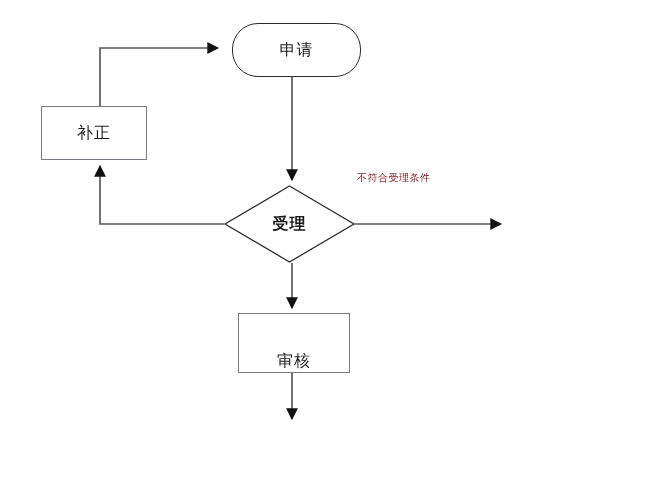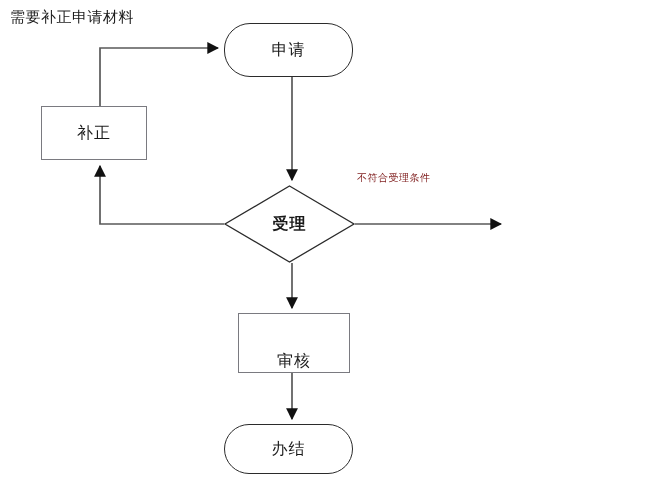--- a/index.html
+++ b/index.html
@@ -120,41 +120,37 @@
 
     <g>
       <path d="M 292 263 L 292 308" fill="none" stroke="#595959" stroke-width="1.7" marker-end="url(#arrow)"></path>
     </g>
 
     <g>
       <path d="M 292 360 L 292 419" fill="none" stroke="#595959" stroke-width="1.7" marker-end="url(#arrow)"></path>
     </g>
   </svg>
 
-  <div class="node rounded" style="left:224px; top:23px; width:129px; height:54px;">
+  <div class="node rounded" style="left:232px; top:23px; width:129px; height:54px;">
     <span class="node-label">申请</span>
   </div>
 
   <div class="node rect" style="left:41px; top:106px; width:106px; height:54px;">
     <span class="node-label">补正</span>
   </div>
 
   <div class="diamond-wrap" style="left:224px; top:185px; width:131px; height:78px;">
     <svg width="131" height="78" viewBox="0 0 131 78" xmlns="http://www.w3.org/2000/svg">
       <polygon points="65.5,1 130,39 65.5,77 1,39" fill="#ffffff" stroke="#2b2b2b" stroke-width="1.3"></polygon>
     </svg>
     <div class="diamond-text">受理</div>
   </div>
 
 
   <div class="node rect" style="left:238px; top:313px; width:112px; height:60px;align-items:flex-end;">
     <span class="node-label">审核</span>
   </div>
 
-  <div class="node rounded" style="left:224px; top:424px; width:129px; height:50px;">
-    <span class="node-label">办结</span>
-  </div>
 
-  <div class="caption" style="left:10px; top:8px;">需要补正申请材料</div>
 
   <div class="edge-label" style="left:357px; top:171px;">不符合受理条件</div>
 
 </div>
 
 </body></html>

